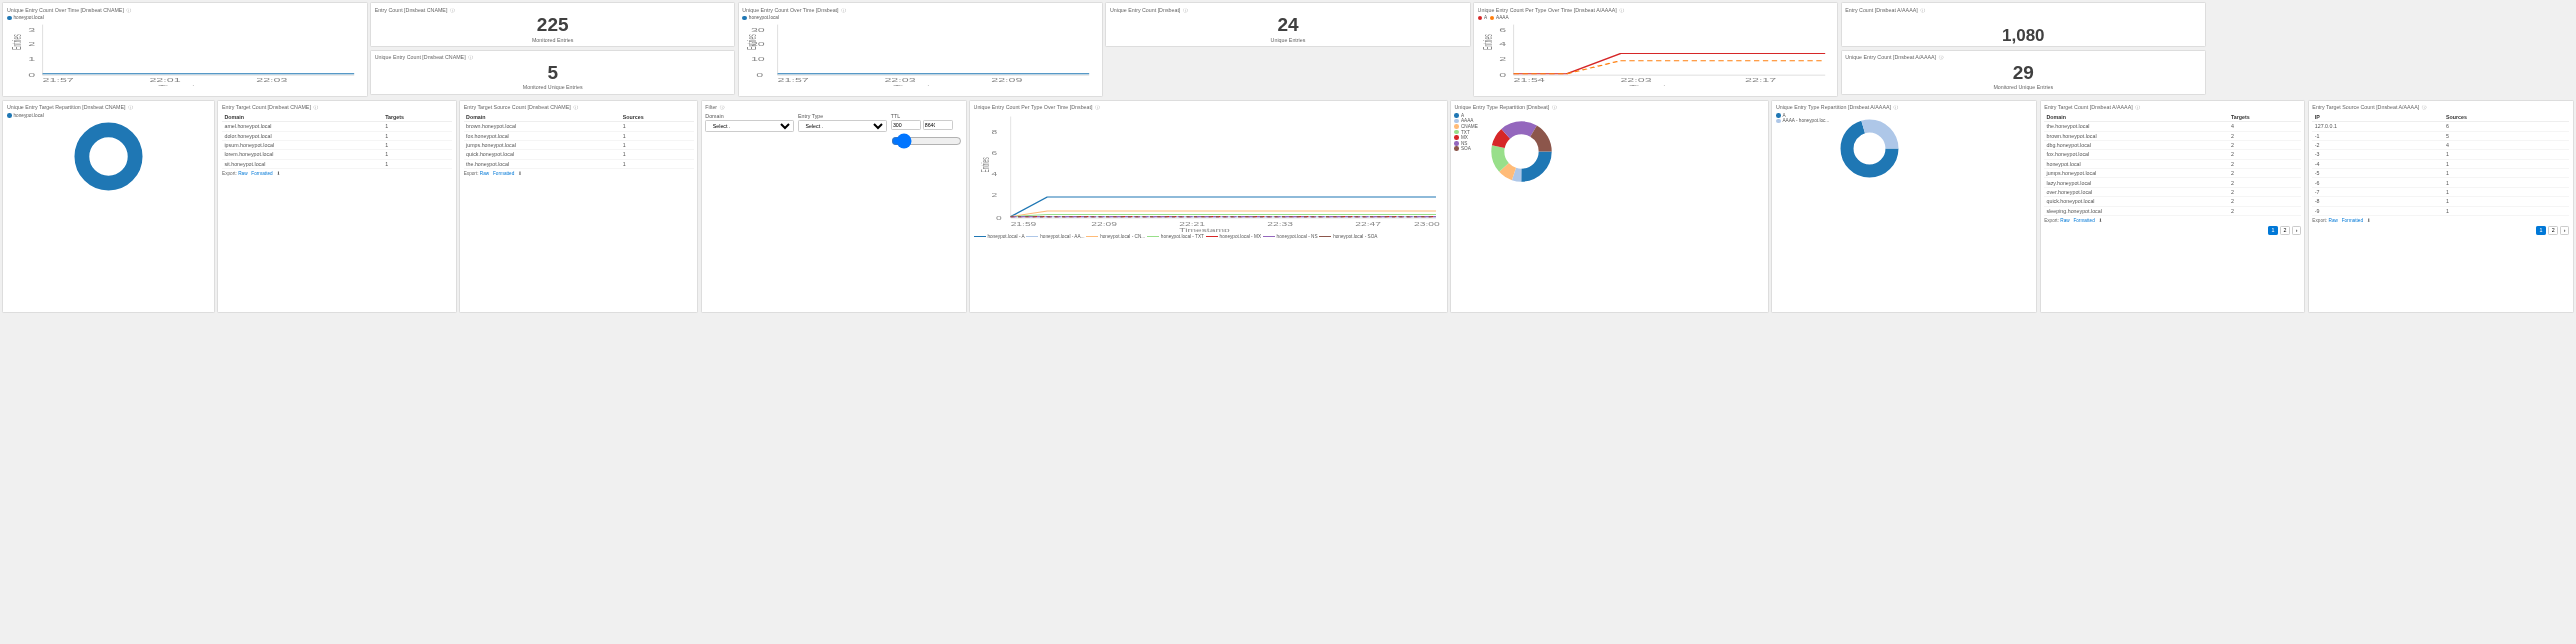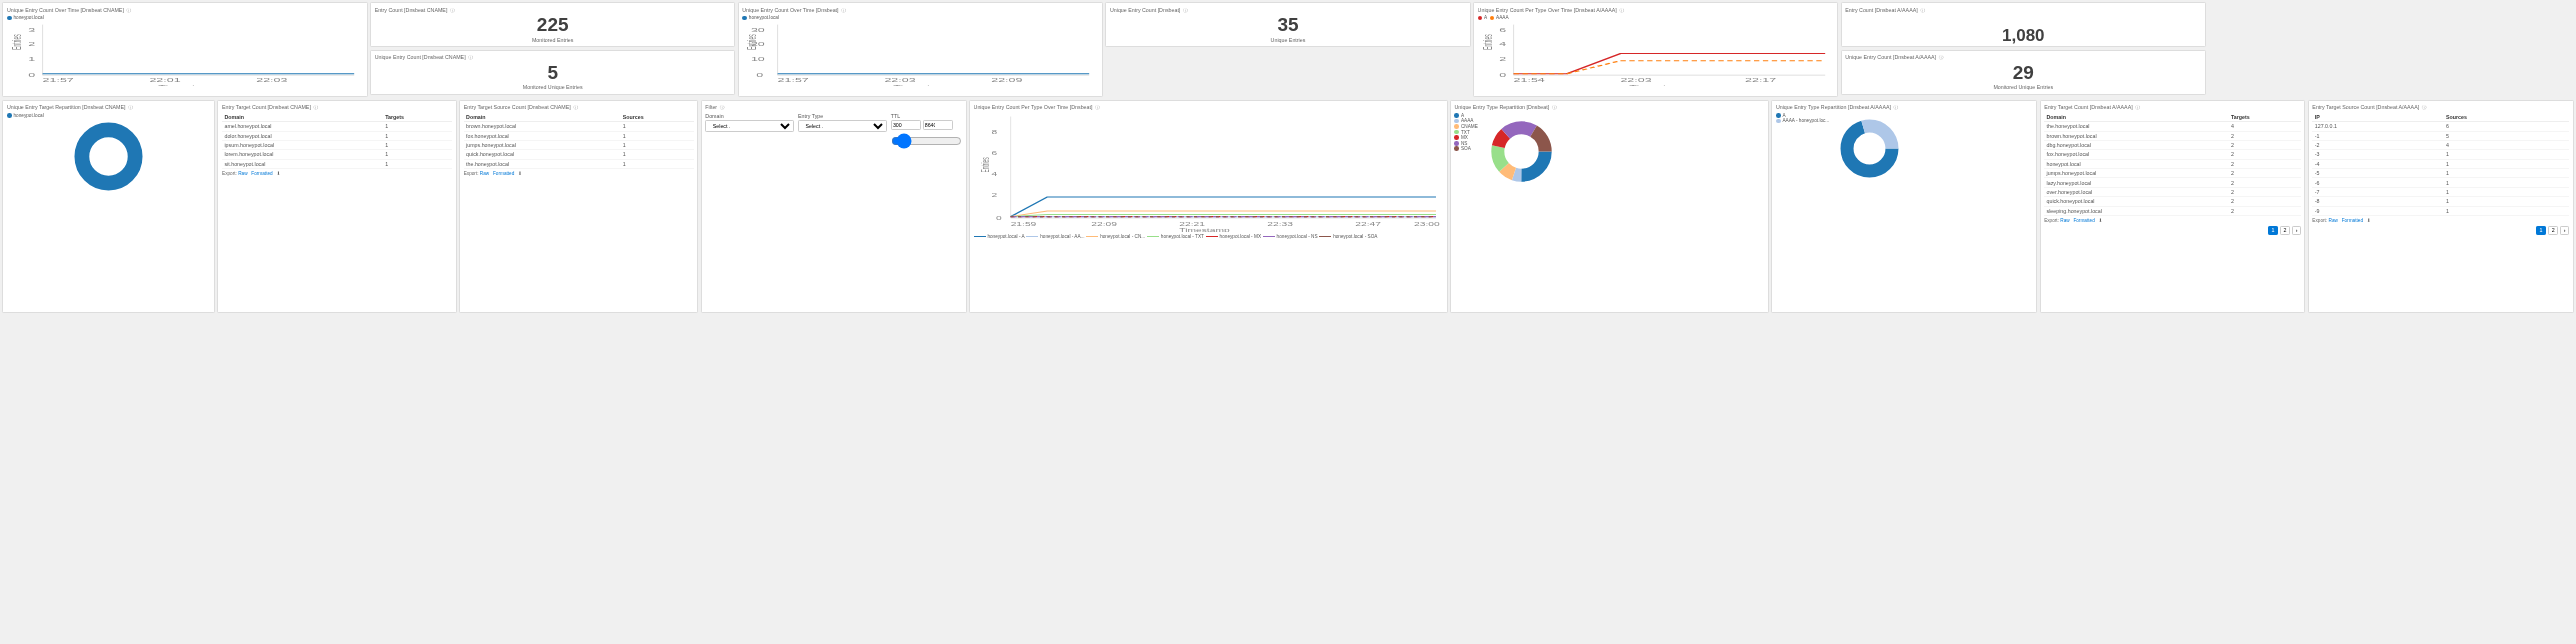--- a/index.html
+++ b/index.html
@@ -223,21 +223,21 @@
         <text x="85" y="94" class="axis-label">Timestamp</text>
       </svg>
     </div>
 
     <div style="display:flex; flex-direction:column; gap:2.4px;">
       <div class="panel" style="height:45px;">
         <div class="panel-title">
           <span>Unique Entry Count [Dnsbeat]</span>
           <span class="info-icon">ⓘ</span>
         </div>
-        <div class="big-number" style="font-size:19px; margin-top:2.4px;">35</div>
+        <div class="big-number" style="font-size:19px; margin-top:2.4px;">24</div>
         <div class="big-number-label">Unique Entries</div>
       </div>
     </div>
 
     <div class="panel" style="height:95px;">
       <div class="panel-title">
         <span>Unique Entry Count Per Type Over Time [Dnsbeat A/AAAA]</span>
         <span class="info-icon">ⓘ</span>
       </div>
       <div class="legend-row">

